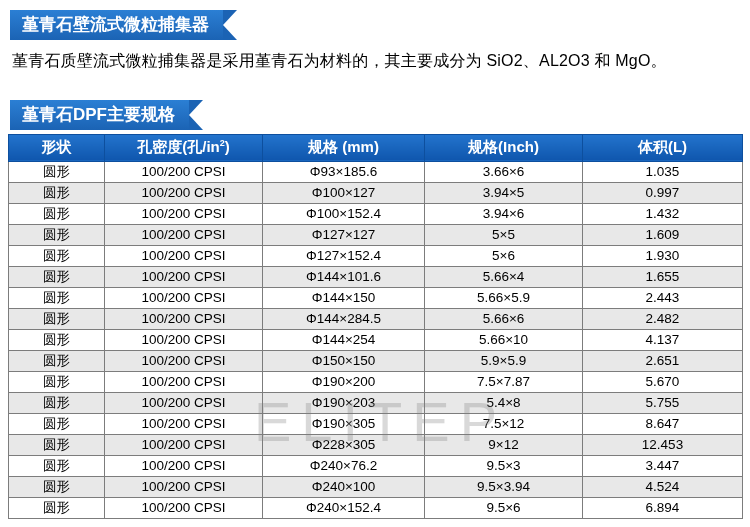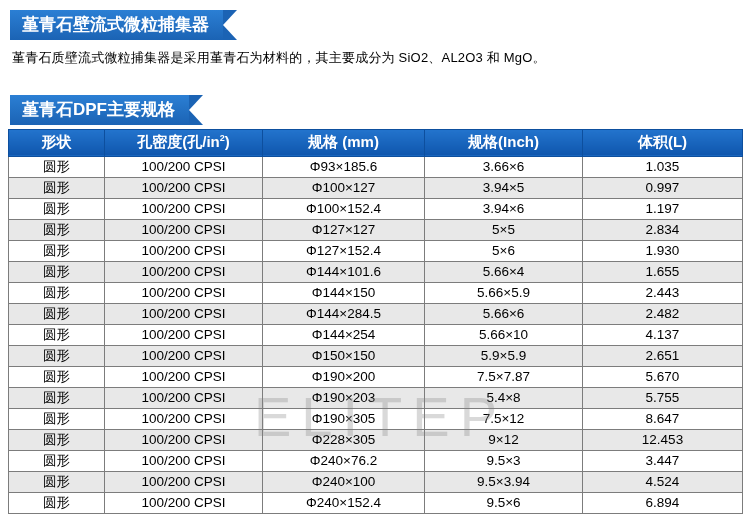--- a/index.html
+++ b/index.html
@@ -40,21 +40,21 @@
     width: 0;
     height: 0;
     vertical-align: top;
     border-top: 15px solid #1b63b4;
     border-bottom: 15px solid #1b63b4;
     border-right: 14px solid transparent;
   }
 
   .intro {
     margin: 14px 12px 0 12px;
-    font-size: 13px;
+    font-size: 16px;
     line-height: 1.6;
     color: #000;
     letter-spacing: 0.2px;
   }
 
   .spacer-1 { height: 16px; }
 
   
   .table-wrap {
     margin: 10px 8px 0 8px;
@@ -157,28 +157,28 @@
           <td>100/200 CPSI</td>
           <td>Φ100×127</td>
           <td>3.94×5</td>
           <td>0.997</td>
         </tr>
         <tr>
           <td>圆形</td>
           <td>100/200 CPSI</td>
           <td>Φ100×152.4</td>
           <td>3.94×6</td>
-          <td>1.197</td>
+          <td>1.432</td>
         </tr>
         <tr>
           <td>圆形</td>
           <td>100/200 CPSI</td>
           <td>Φ127×127</td>
           <td>5×5</td>
-          <td>2.834</td>
+          <td>1.609</td>
         </tr>
         <tr>
           <td>圆形</td>
           <td>100/200 CPSI</td>
           <td>Φ127×152.4</td>
           <td>5×6</td>
           <td>1.930</td>
         </tr>
         <tr>
           <td>圆形</td>

